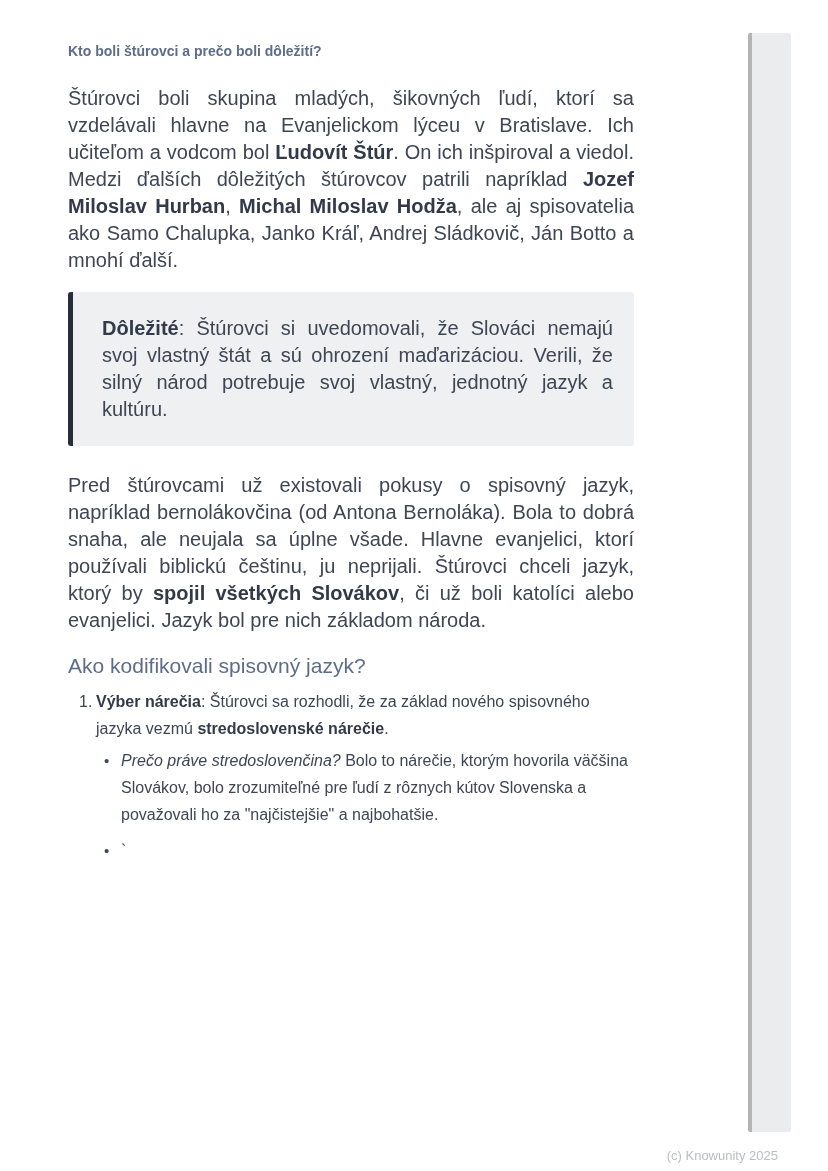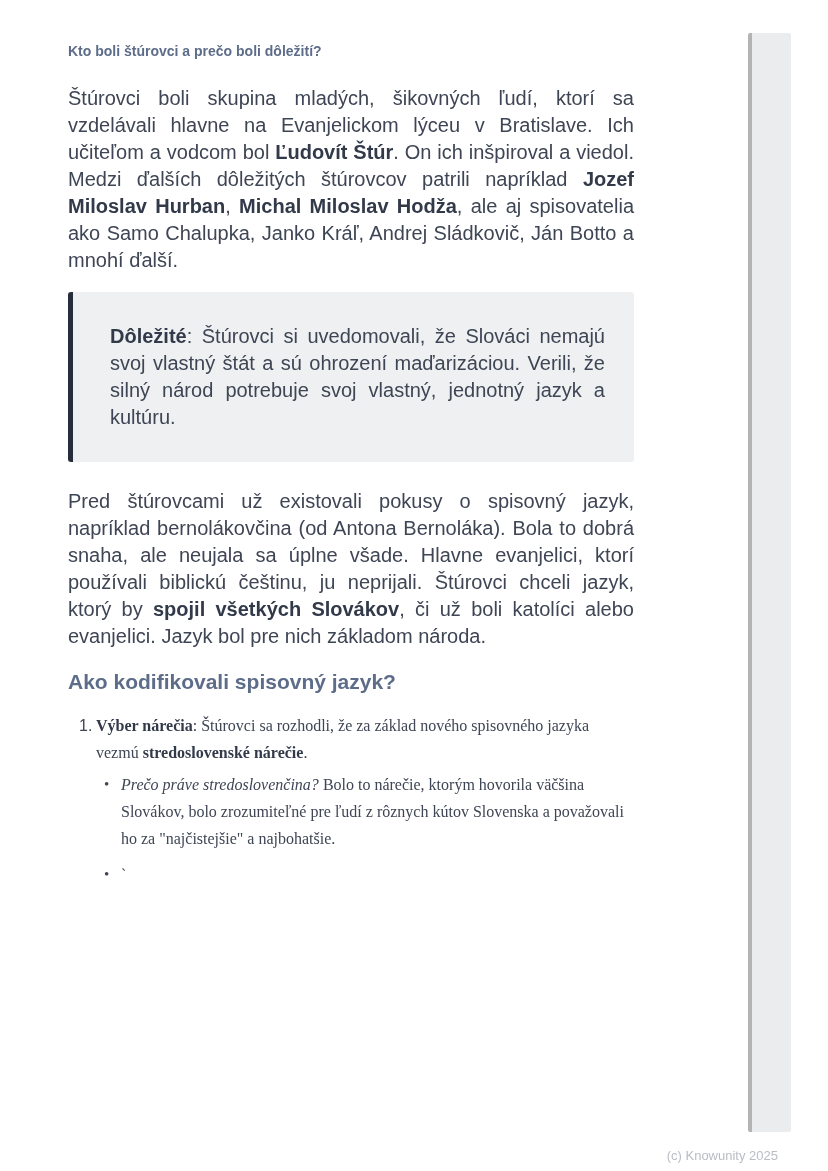--- a/index.html
+++ b/index.html
@@ -23,49 +23,49 @@
     font-size: 14px;
     line-height: 30px;
     font-weight: 600;
     color: var(--heading, #5d6d89);
     margin: 0 0 19px 0;
   }
   .h2 { margin-bottom: 17px; }
   .h3 {
     font-size: 21px;
     line-height: 28px;
-    font-weight: 700;
+    font-weight: 400;
     color: var(--heading, #5d6d89);
-    margin: 12px 0 16px 0;
+    margin: 12px 0 8px 0;
   }
   .para {
     font-size: 20px;
     line-height: 27px;
     text-align: justify;
     margin: 0 0 18px 0;
   }
   .b { font-weight: 700; color: var(--bold-text, #323a4a); }
   .i { font-style: italic; }
   .callout {
     background: var(--callout-bg, #eef0f1);
     border-left: 5px solid var(--callout-border, #272d3a);
     border-radius: 3px;
     padding: 19px 17px 19px 25px;
     margin: 0 0 26px 0;
   }
-  .callout .para { margin: 12px; }
+  .callout .para { margin: 4px; }
   .olist { margin: 0; }
   .oli {
     display: flex;
     font-size: 16px;
     line-height: 27px;
     padding-left: 11px;
   }
   .oli-marker { flex: 0 0 17px; }
-  .oli-body { flex: 1; font-family: Liberation Serif, serif; }
+  .oli-body { flex: 1; }
   .sublist { margin-top: 5px; }
   .subli {
     display: flex;
     font-size: 16px;
     line-height: 27px;
     margin: 0 0 9px 8px;
   }
   .subli-marker { flex: 0 0 17px; font-size: 15px; }
   .subli-body { flex: 1; }
   .watermark {

